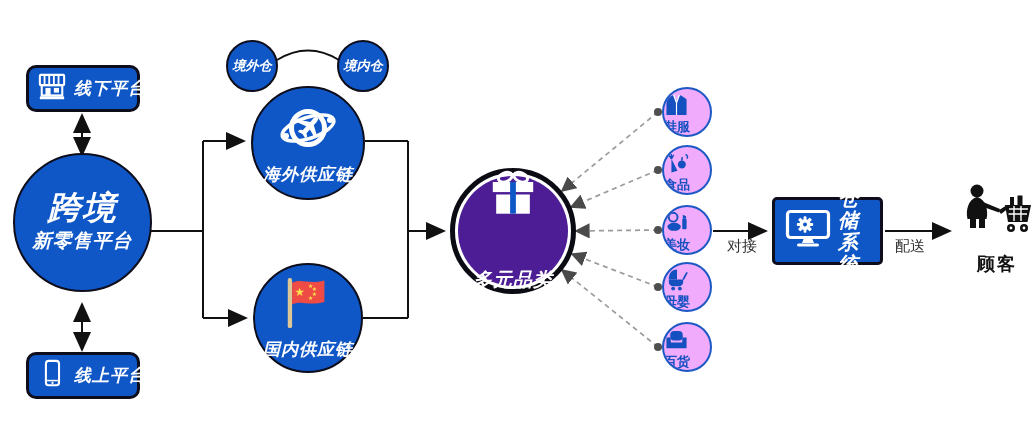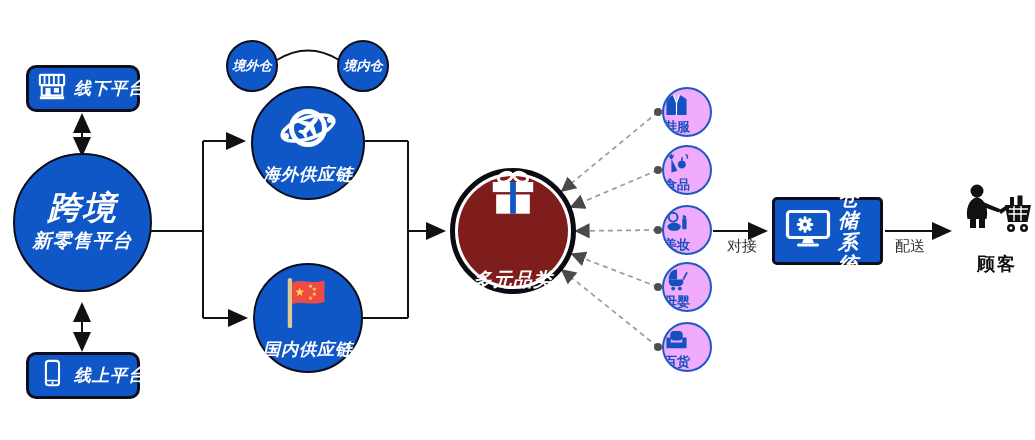--- a/index.html
+++ b/index.html
@@ -23,21 +23,21 @@
   .bonded { width:52px; height:52px; border:2px solid #0d0d1c; font-size:13px; font-weight:700; font-style:italic; }
   #bonded-overseas { left:226px; top:40px; }
   #bonded-domestic { left:337px; top:40px; }
 
   #overseas-chain { left:251px; top:86px; width:114px; height:114px; }
   #domestic-chain { left:253px; top:263px; width:110px; height:110px; }
   .chain-lbl { font-size:17px; font-weight:700; font-style:italic; letter-spacing:1px; margin-top:1px; white-space:nowrap; }
 
   #hub-outer { position:absolute; left:450px; top:168px; width:126px; height:126px; border-radius:50%;
                background:#fff; border:5px solid #0b0b14; }
-  #hub-inner { position:absolute; left:3px; top:3px; right:3px; bottom:3px; background:#7f1d1d; border-radius:50%;
+  #hub-inner { position:absolute; left:3px; top:3px; right:3px; bottom:3px; background:#4c1d95; border-radius:50%;
                display:flex; flex-direction:column; align-items:center; justify-content:center; color:#fff;gap:46px; }
   #hub-inner .lbl { font-size:19px; font-weight:700; font-style:italic; letter-spacing:1px; margin-top:-2px; }
 
   .cat-circle { position:absolute; left:662px; width:50px; height:50px; border-radius:50%;
                 background:#f0abfc; border:2.5px solid #1d59c4; display:flex; flex-direction:column;
                 align-items:flex-start; justify-content:flex-start; padding-top:4px; overflow:hidden; }
   .cat-circle .lbl { font-size:13px; font-weight:700; color:#1450c0; line-height:1; margin-top:0px; white-space:nowrap; }
 
   #wms-box { left:772px; top:197px; width:111px; height:68px; border-radius:5px; padding:0 4px 0 10px; }
   #wms-box .wms-text { display:flex; flex-direction:column; font-size:20px; font-weight:700; font-style:italic;

